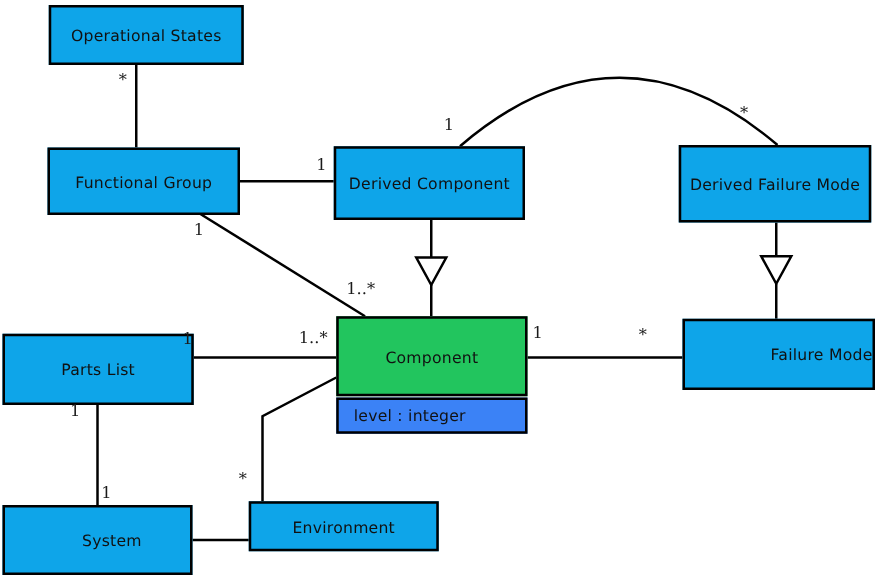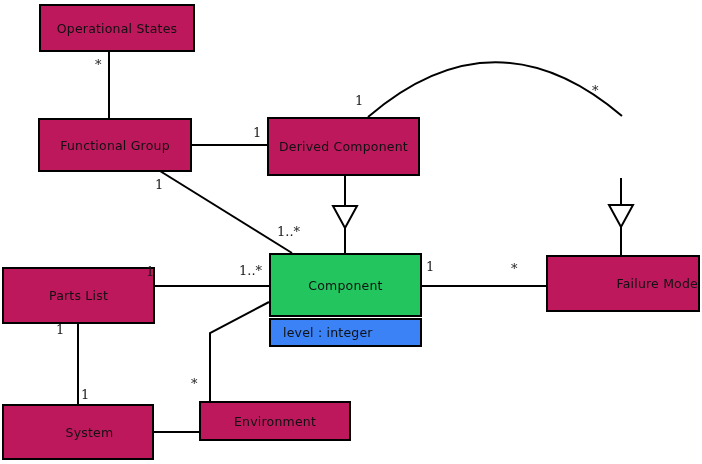--- a/index.html
+++ b/index.html
@@ -23,21 +23,21 @@
   }
   .edges polygon {
     stroke: #000000;
     stroke-width: 2;
     fill: #ffffff;
   }
   .node {
     position: absolute;
     box-sizing: border-box;
     border: 2px solid #000000;
-    background: #be185d;
+    background: #0ea5e9;
     display: flex;
     align-items: center;
     justify-content: center;
     font-size: 12.5px;
     color: #111111;
     letter-spacing: 0.2px;
     white-space: nowrap;
   }
   .class-stack {
     position: absolute;
@@ -105,20 +105,23 @@
   </div>
 
   <div class="node" style="left:38px; top:118px; width:154px; height:54px;">
     <span>Functional Group</span>
   </div>
 
   <div class="node" style="left:267px; top:117px; width:153px; height:59px;">
     <span>Derived Component</span>
   </div>
 
+  <div class="node" style="left:543px; top:116px; width:154px; height:62px;">
+    <span>Derived Failure Mode</span>
+  </div>
 
   <div class="node" style="left:2px; top:267px; width:153px; height:57px;">
     <span>Parts List</span>
   </div>
 
   <div class="class-stack" style="left:269px; top:253px; width:153px;">
     <div class="compartment-name" style="width:153px; height:64px;">
       <span>Component</span>
     </div>
     <div class="compartment-attrs" style="width:153px; height:29px;">

